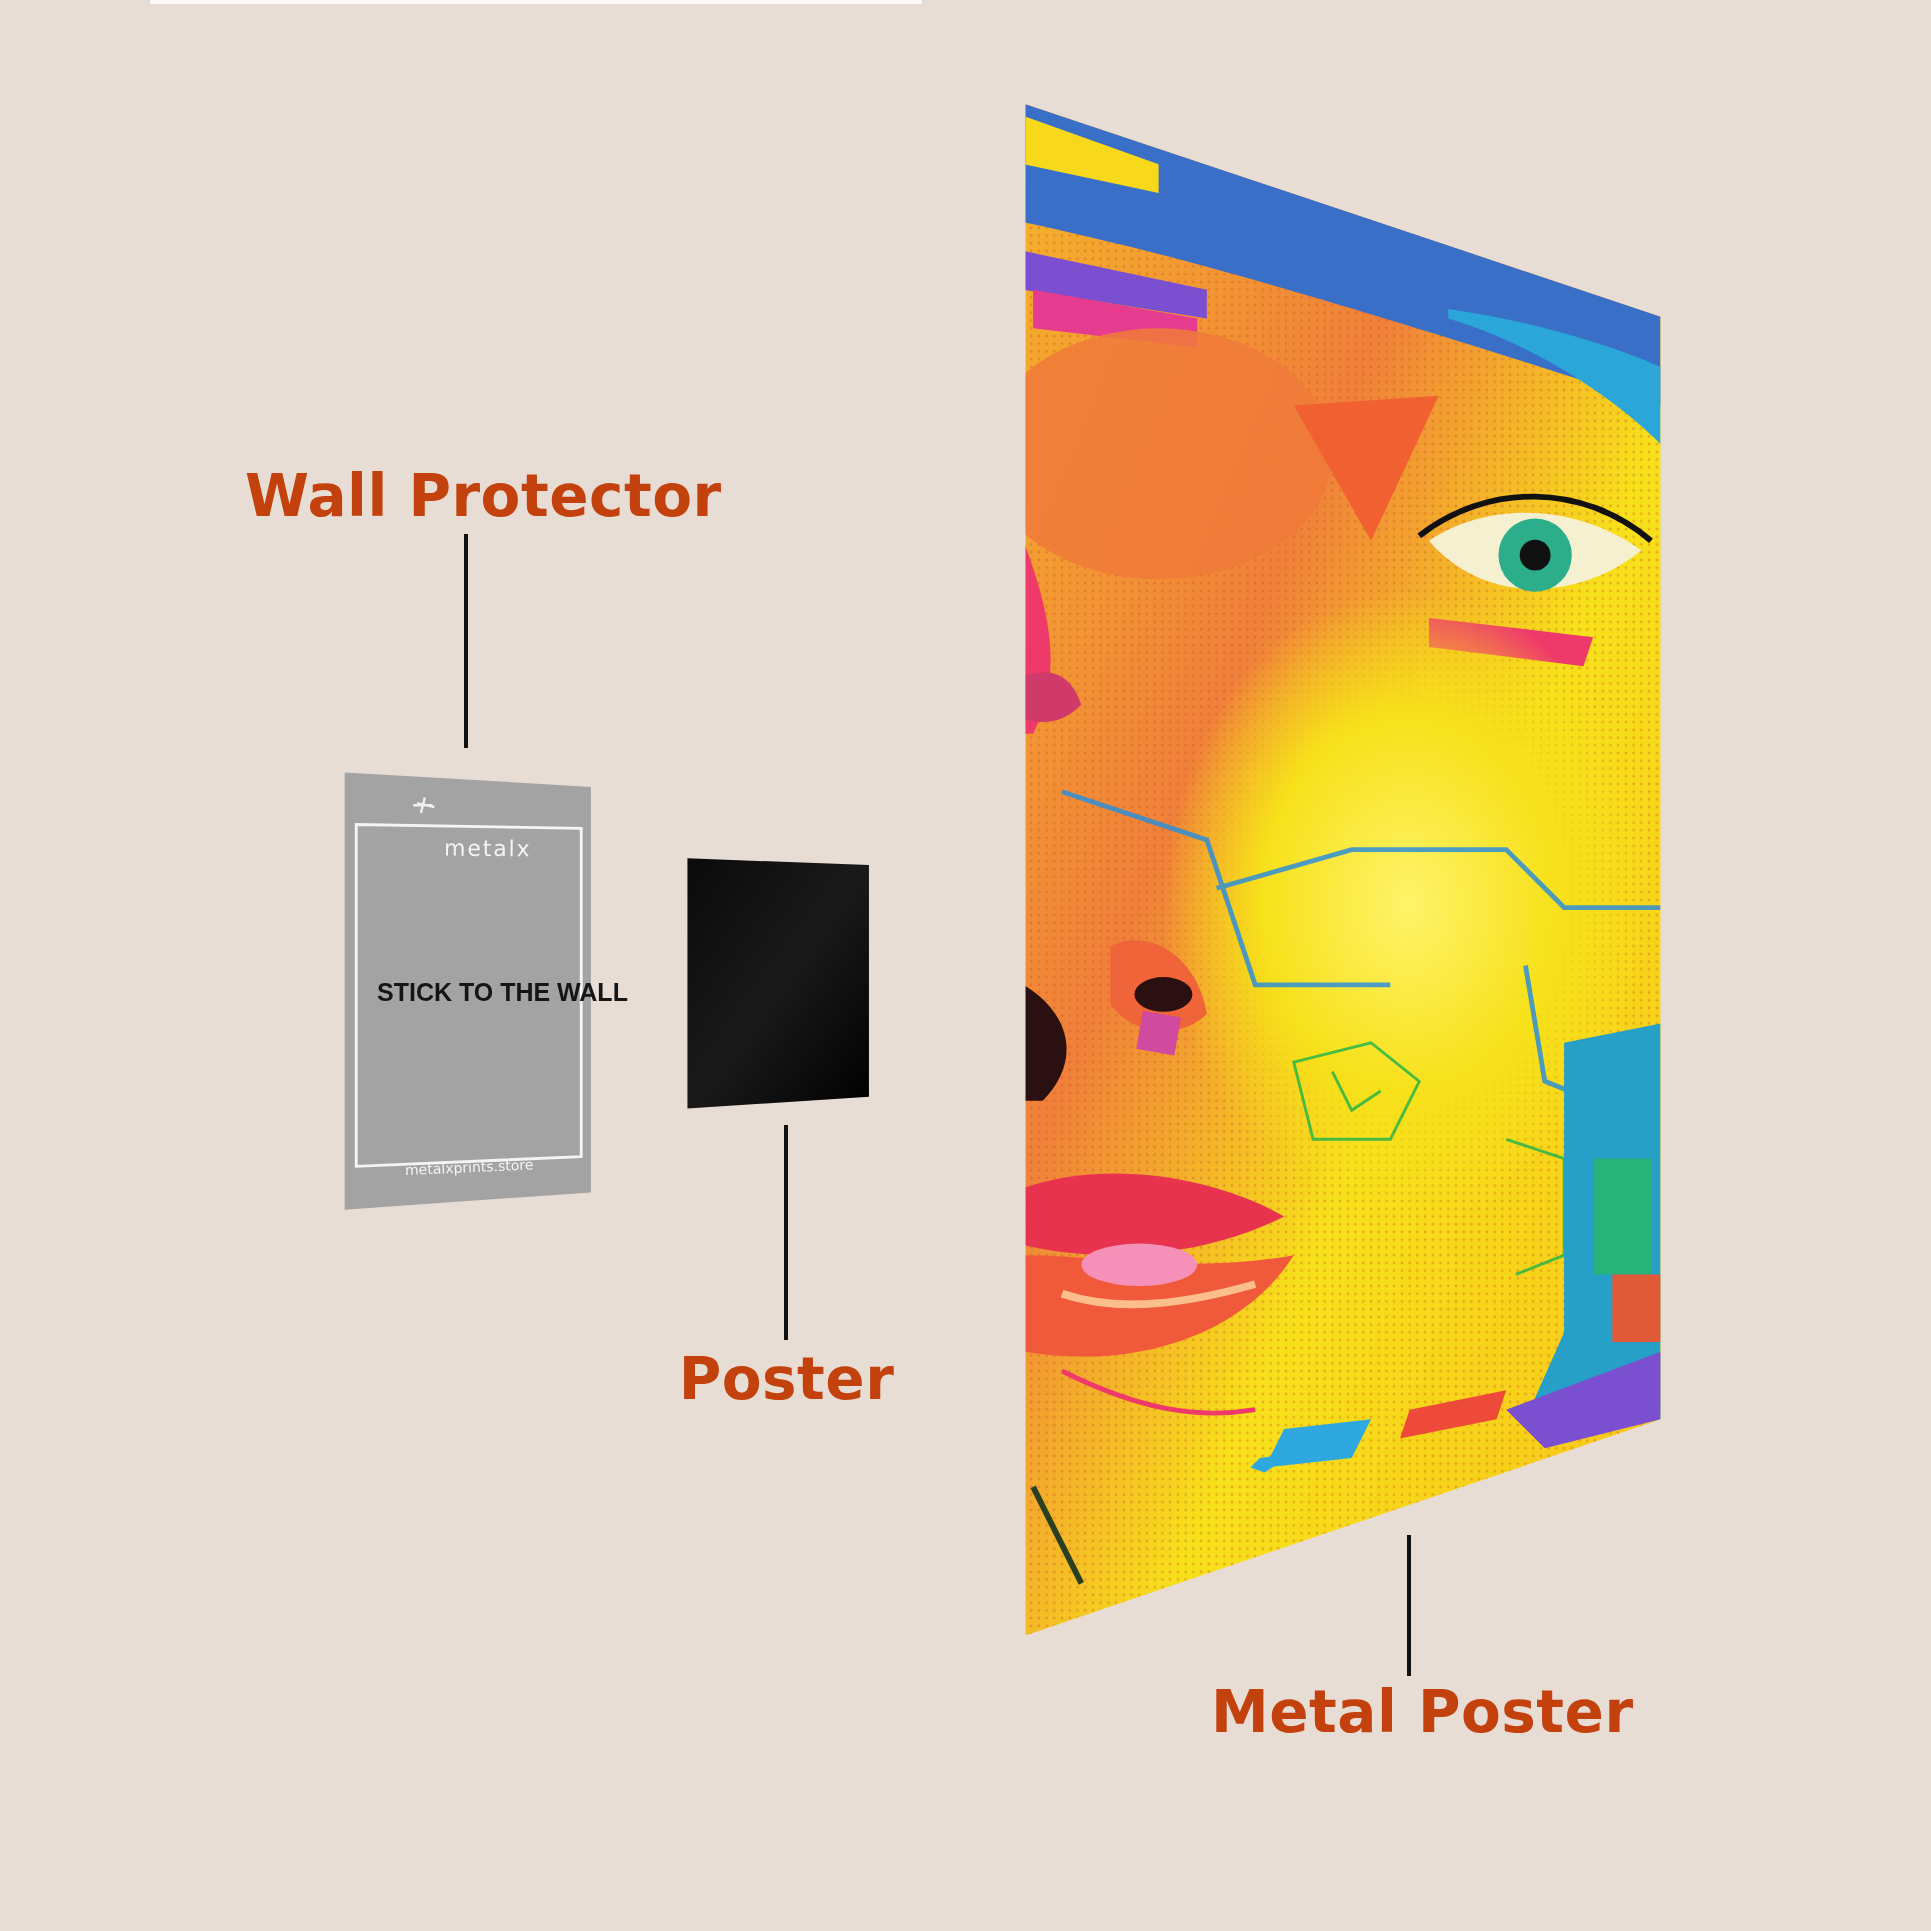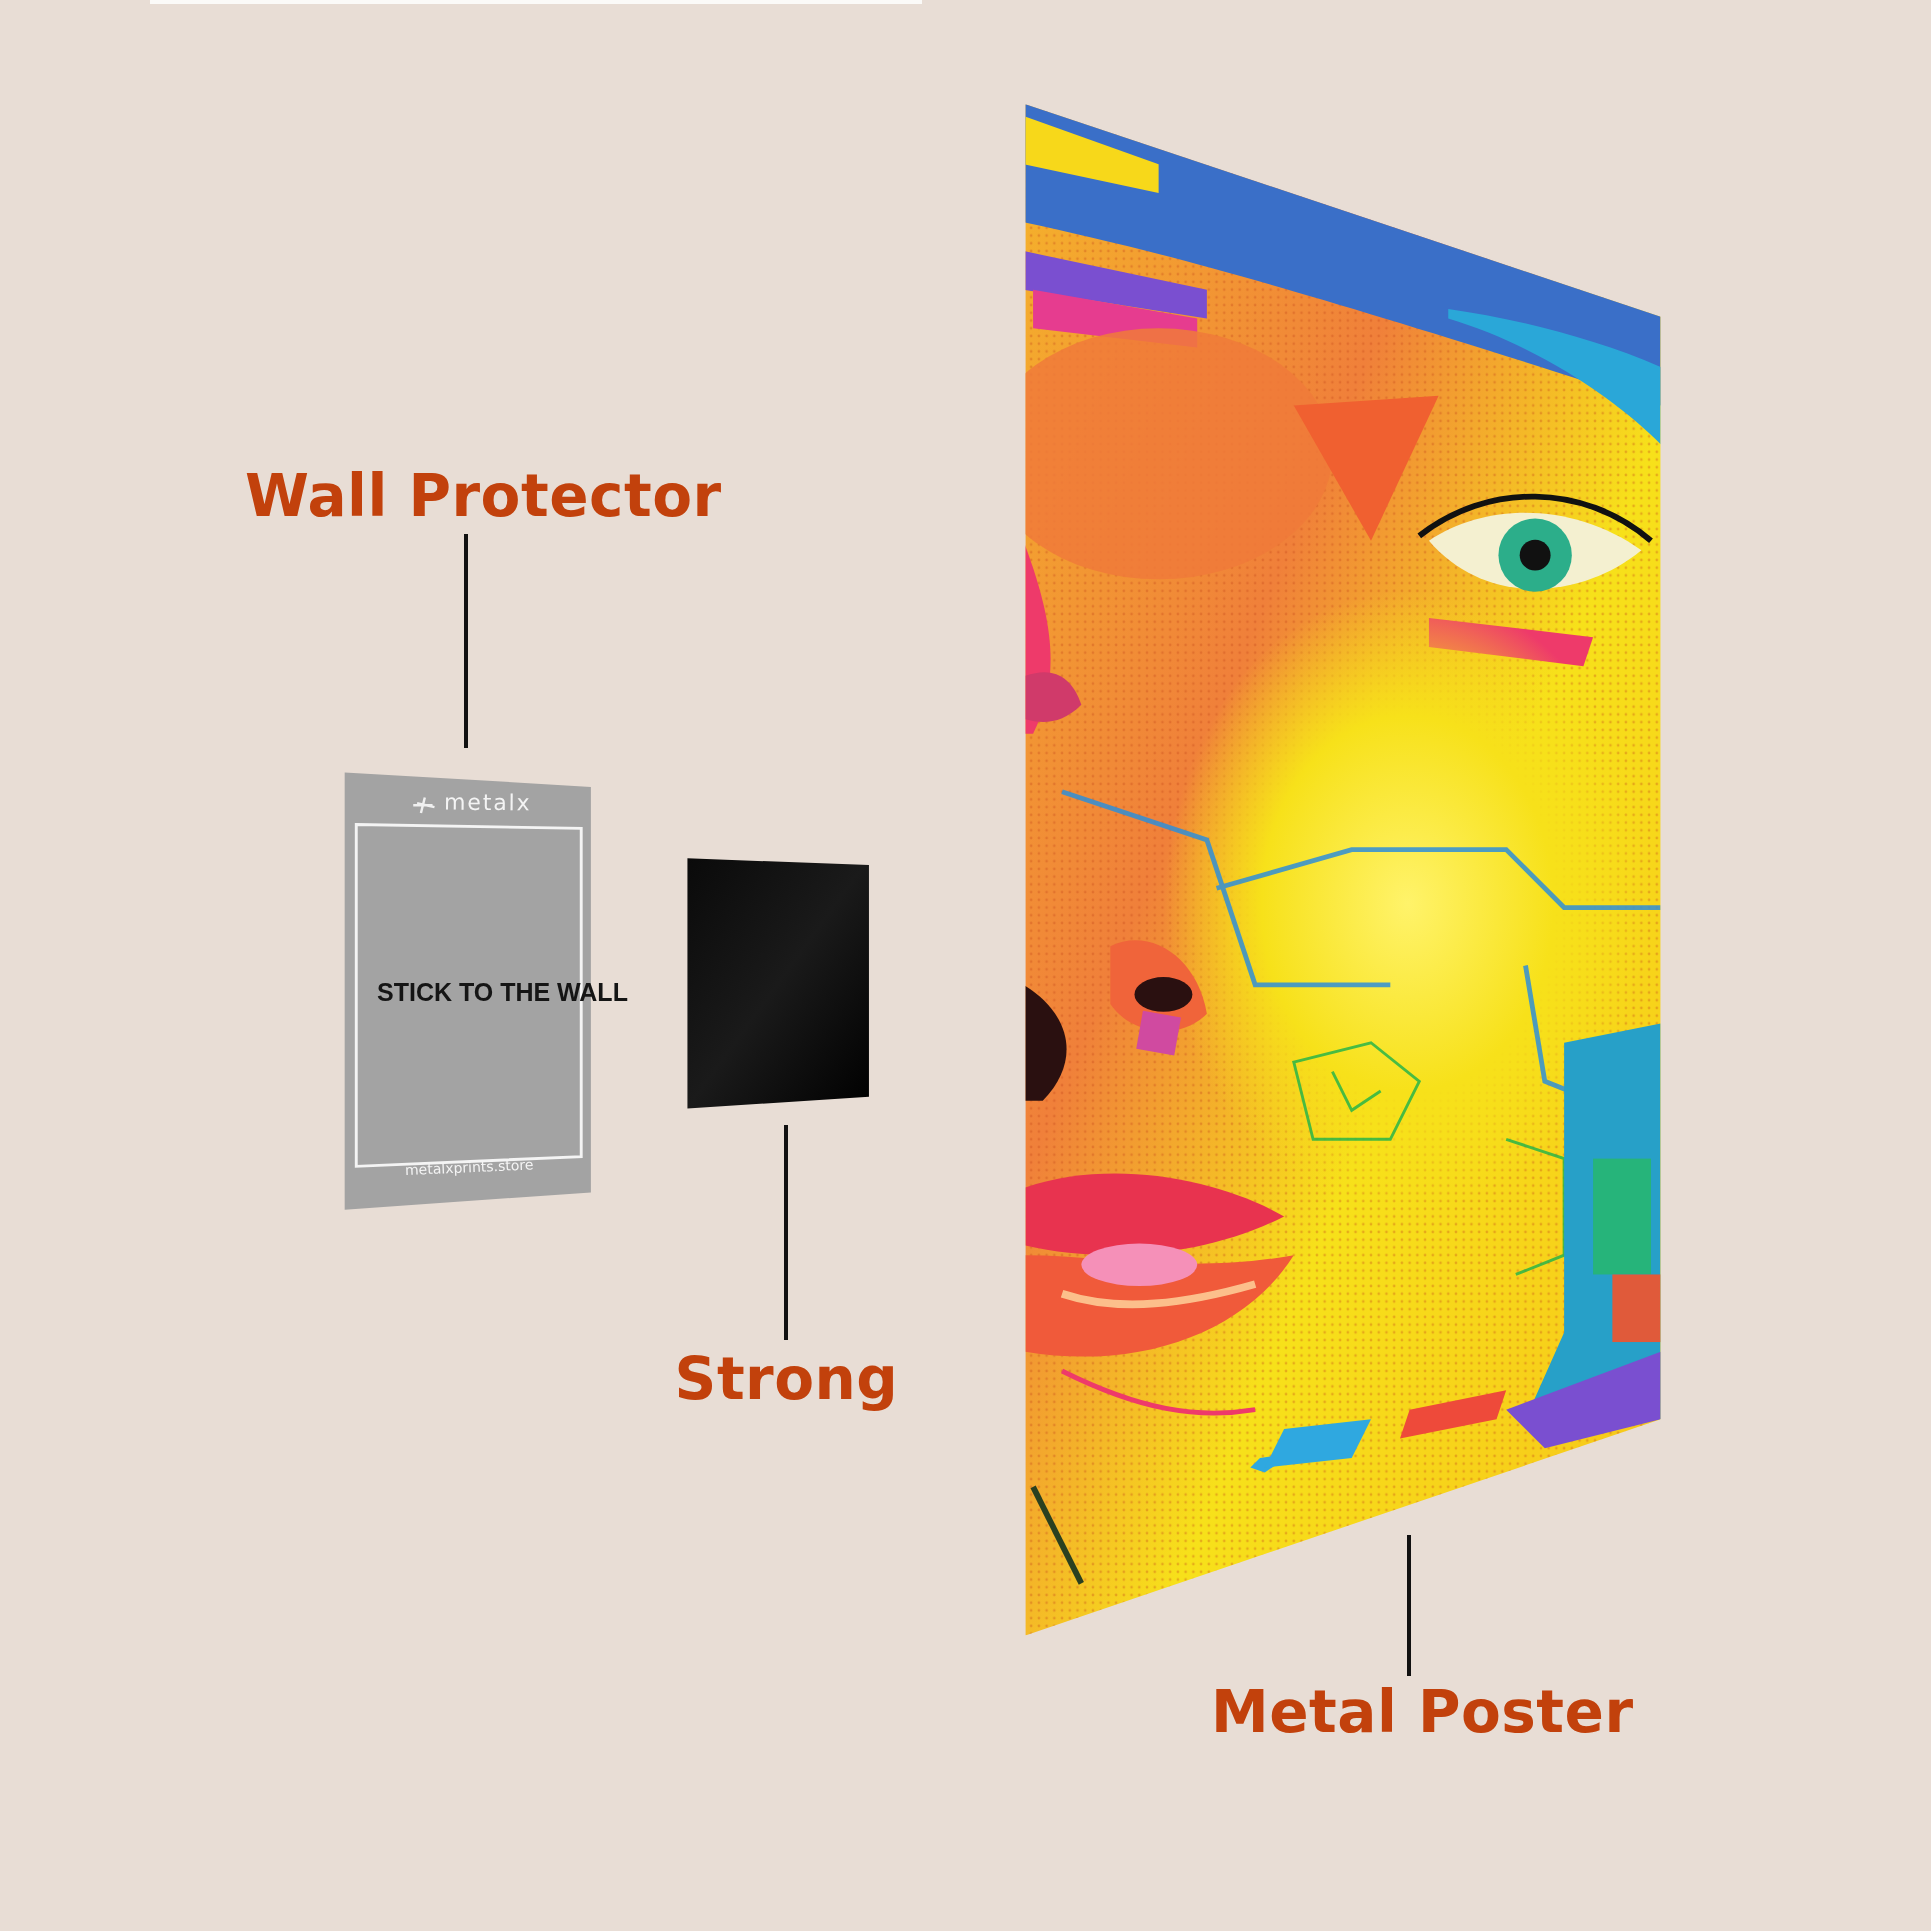--- a/index.html
+++ b/index.html
@@ -129,27 +129,27 @@
     <polygon points="1305,1510 1340,1505 1310,1525 1295,1520" fill="#2fa8e0"></polygon>
     <polygon points="1330,1480 1420,1470 1400,1510 1310,1520" fill="#2fa8e0"></polygon>
     <polygon points="1460,1460 1560,1440 1550,1470 1450,1490" fill="#ee4a3a"></polygon>
     <path d="M1100,1420 C1180,1460 1240,1470 1300,1460" stroke="#ee3a6a" stroke-width="5" fill="none"></path>
     <path d="M1070,1540 L1120,1640" stroke="#2a4020" stroke-width="6" fill="none"></path>
 
     <path d="M1062,700 C1090,690 1110,700 1120,730 C1100,750 1080,750 1062,745 Z" fill="#d03a6a"></path>
   </g>
 </svg>
 
-<div style="position:absolute;left:444px;top:790px;color:#f4f4f4;font-family:'DejaVu Sans',sans-serif;font-size:22px;letter-spacing:1.9px;transform:rotate(0.5deg);">metalx</div>
+<div style="position:absolute;left:444px;top:836px;color:#f4f4f4;font-family:'DejaVu Sans',sans-serif;font-size:22px;letter-spacing:1.9px;transform:rotate(0.5deg);">metalx</div>
 <div class="sticker-text" style="position:absolute;left:377px;top:978px;color:#151515;font-family:'Liberation Sans',sans-serif;font-weight:700;font-size:25px;">STICK TO THE WALL</div>
 <div style="position:absolute;left:405px;top:1162px;color:#f4f4f4;font-family:'DejaVu Sans',sans-serif;font-size:14px;transform:rotate(-2.5deg);transform-origin:left center;">metalxprints.store</div>
 
 <div class="label lbl-wall">Wall Protector</div>
 <div class="leader ld-wall"></div>
 
 <div class="leader ld-magnet"></div>
 <div class="label lbl-magnet">
-  <div>Strong</div>
+  <div>Poster</div>
 </div>
 
 <div class="leader ld-poster"></div>
 <div class="label lbl-poster">Metal Poster</div>
 
 
 </body></html>

